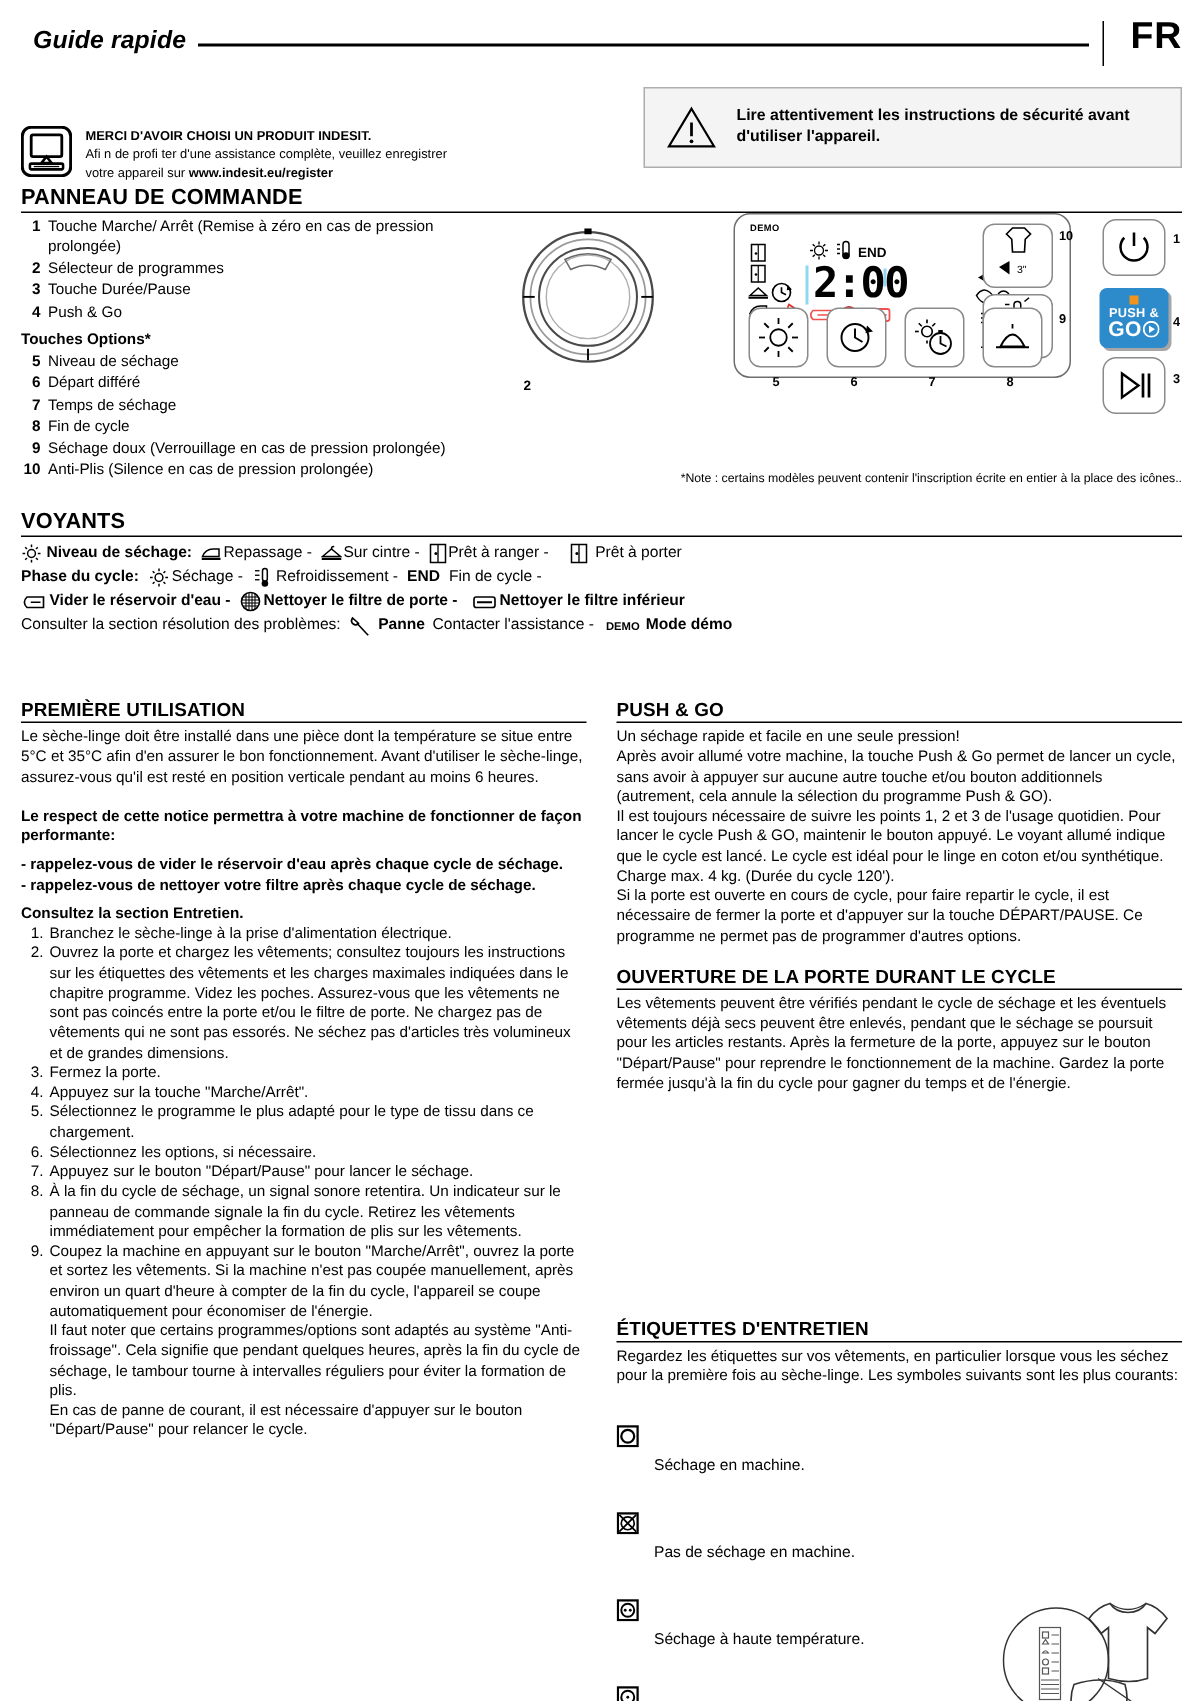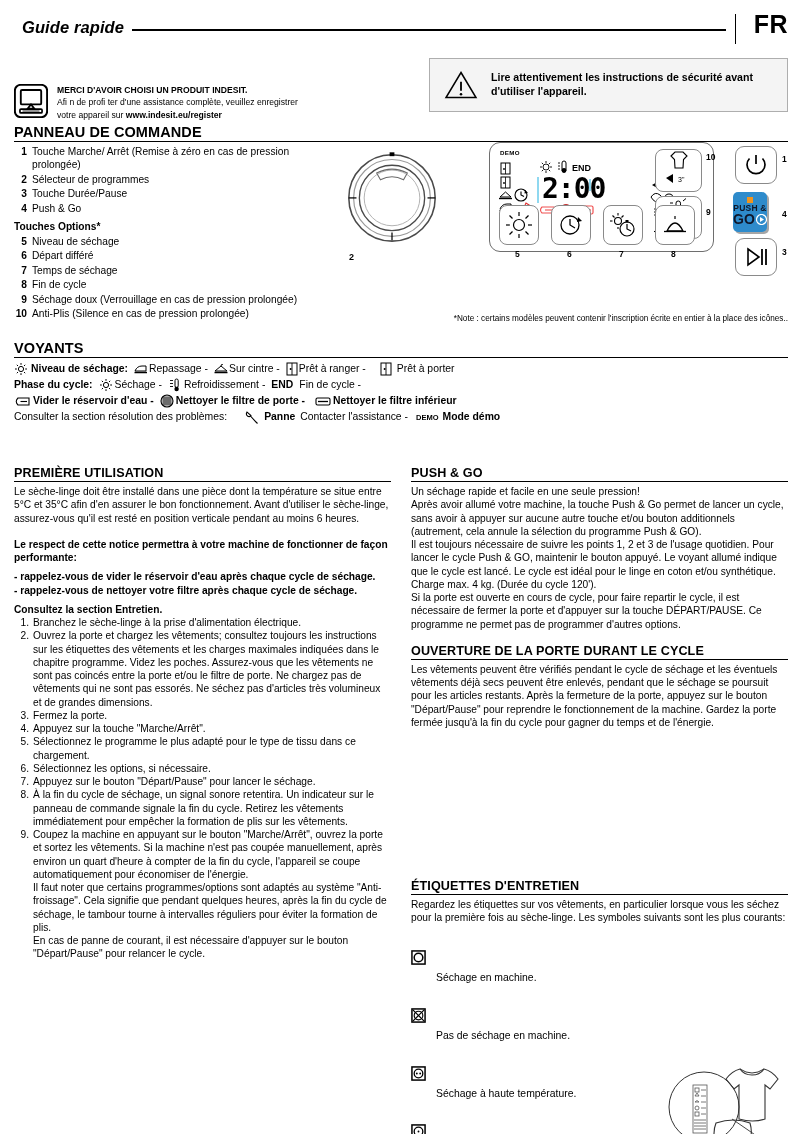--- a/index.html
+++ b/index.html
@@ -82,23 +82,23 @@
   .sq-btn { width: 40px; height: 40px; }
   .tall-btn { width: 47px; height: 43px; }
   .btn-num { position: absolute; font-size: 8.5px; font-weight: bold; }
 
   .rbtn {
     position: absolute; width: 42px; height: 38px;
     border: 1.3px solid #8a8a8a; border-radius: 9px; background: #fff;
     display: flex; align-items: center; justify-content: center;
   }
   .pgbtn {
-    position: absolute; width: 34px; height: 40px; border-radius: 5px;
+    position: absolute; width: 46px; height: 40px; border-radius: 5px;
     display: flex; flex-direction: column; align-items: center; justify-content: center;
-    color: #0f172a; box-shadow: 2px 2px 0 rgba(0,0,0,.35);
+    color: #ffffff; box-shadow: 2px 2px 0 rgba(0,0,0,.35);
   }
   .pg-led { width: 6px; height: 6px; margin-bottom: 1px; }
   .pg-t1 { font-size: 8.5px; font-weight: bold; letter-spacing: .2px; line-height: 1; }
   .pg-t2 { font-size: 14px; font-weight: bold; letter-spacing: .2px; line-height: 1.05; display: flex; align-items: center; gap: 1px; }
 
   .note {
     position: absolute; right: 0; top: 190px; font-size: 8.2px; text-align: right; width: 100%;
   }
 
   
@@ -514,21 +514,21 @@
       </svg>
       <span class="v-b" style="margin:0 10px 0 2px">Nettoyer le filtre de porte -</span>
       <svg class="vi" width="16" height="11" viewBox="0 0 16 11">
         <rect x="1" y="2" width="14" height="7" rx="1.5" fill="none" stroke="#000" stroke-width="1.1"></rect>
         <line x1="3" y1="5.5" x2="13" y2="5.5" stroke="#000" stroke-width="1.3"></line>
       </svg>
       <span class="v-b" style="margin-left:2px">Nettoyer le filtre inférieur</span>
     </div>
 
     <div class="v-line">
-      <span style="margin-right:18px">Consulter la section résolution des problèmes:</span>
+      <span style="margin-right:6px">Consulter la section résolution des problèmes:</span>
       <svg class="vi" width="14" height="15" viewBox="0 0 14 15">
         <path d="M2 2 q-1.5 2.5 .5 4 q2 1.5 3.5 -.5 z" fill="none" stroke="#000" stroke-width="1.1"></path>
         <path d="M5 5.5 L11 12 L12.5 13.5" fill="none" stroke="#000" stroke-width="1.1"></path>
       </svg>
       <span class="v-b" style="margin:0 5px">Panne</span>
       <span style="margin-right:8px">Contacter l'assistance -</span>
       <span style="font-size:7.5px;font-weight:bold;margin-right:4px">DEMO</span>
       <span class="v-b">Mode démo</span>
     </div>
   </div>

